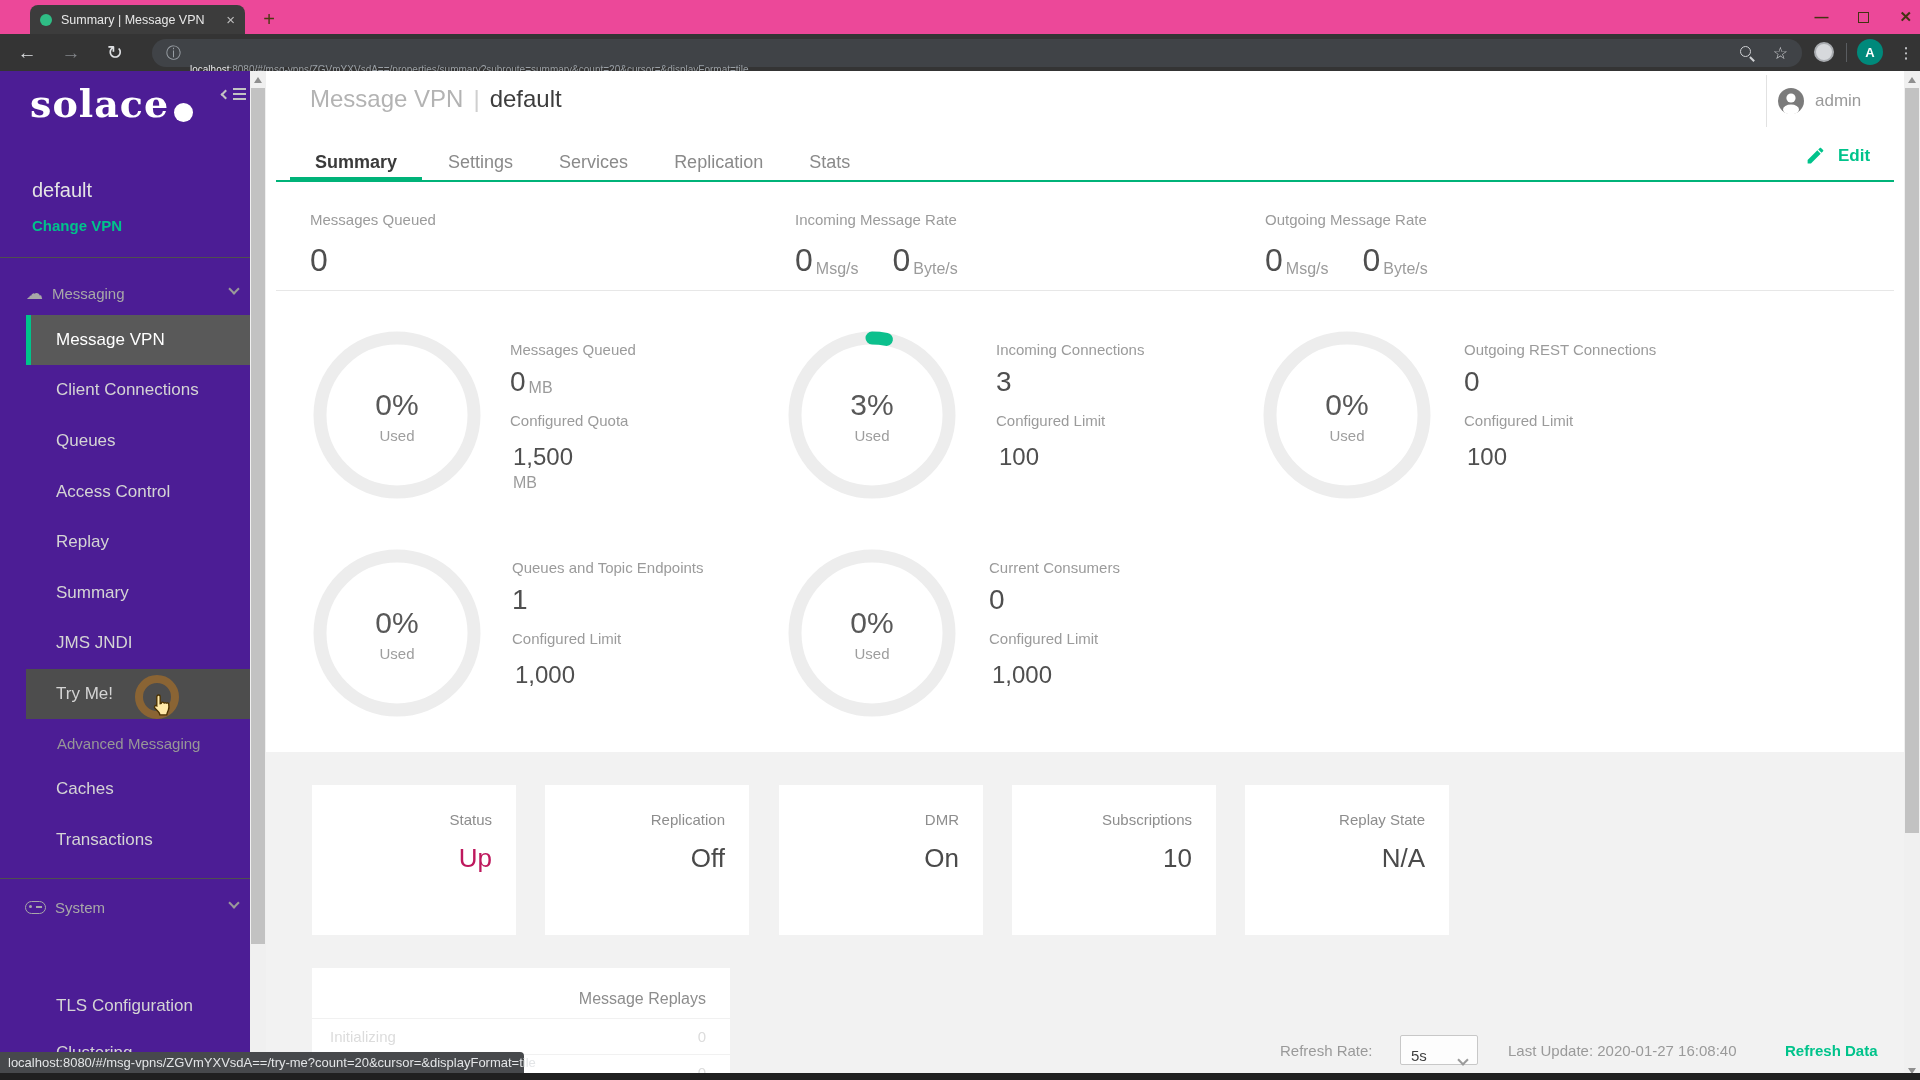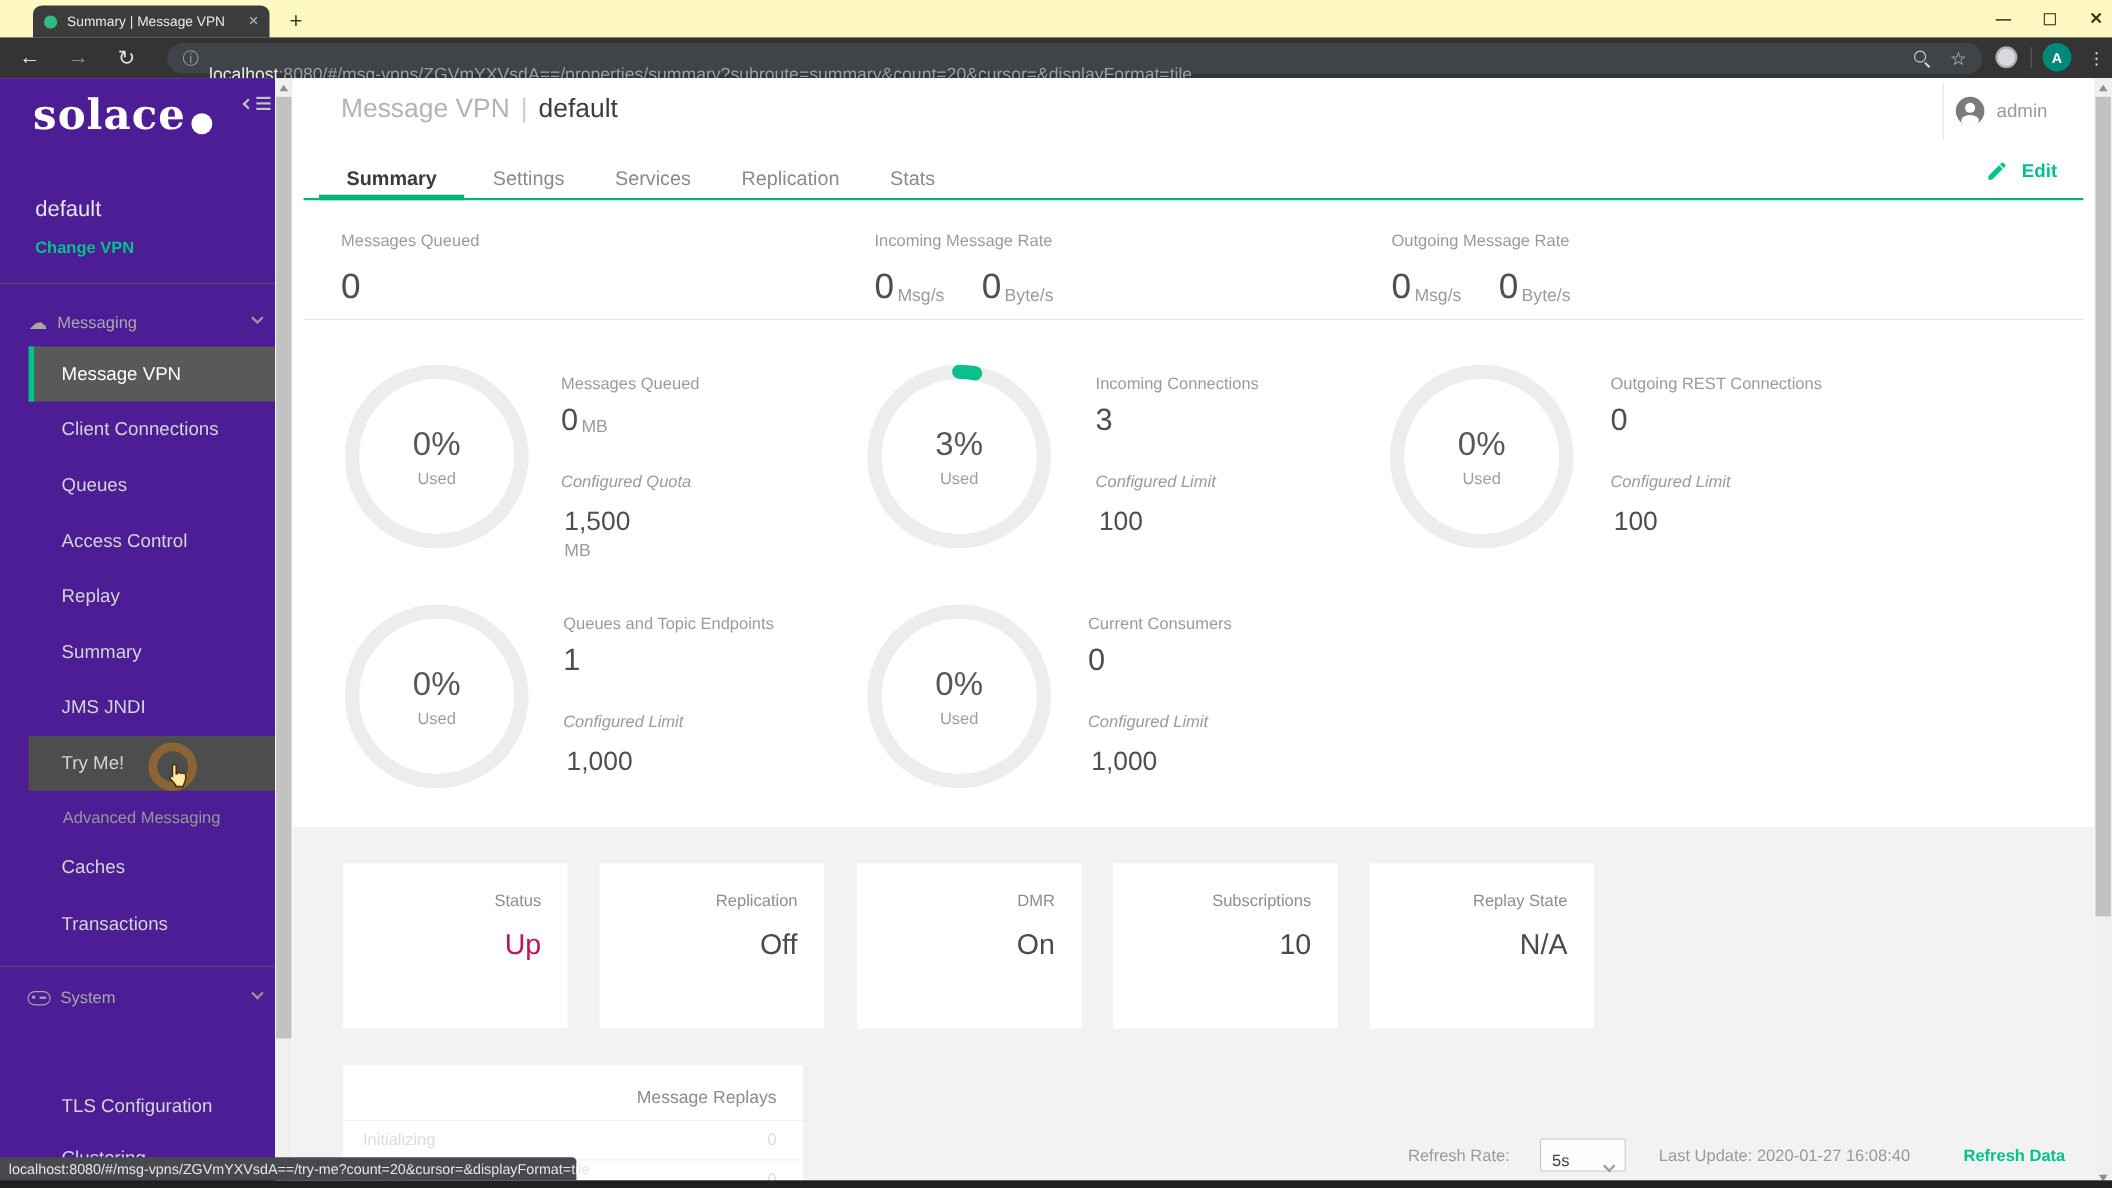--- a/index.html
+++ b/index.html
@@ -1,39 +1,39 @@
 <!DOCTYPE html>
 <html><head>
 <meta charset="utf-8">
 <style>
   * { margin:0; padding:0; box-sizing:border-box; }
   html,body { width:1920px; height:1080px; overflow:hidden; }
   body { font-family:"Liberation Sans", sans-serif; background:#fff; position:relative; }
 
   
-  .tabstrip { position:absolute; left:0; top:0; width:1920px; height:34px; background:#fef9c3; }
+  .tabstrip { position:absolute; left:0; top:0; width:1920px; height:34px; background:#ec4899; }
   .browser-tab { position:absolute; left:30px; top:5px; width:215px; height:29px; background:#3c3c3c;
     border-radius:8px 8px 0 0; display:flex; align-items:center; padding:0 10px; }
   .favicon-dot { width:12px; height:12px; border-radius:50%; background:#2fbd85; flex:0 0 auto; }
   .tab-title { color:#e8e8e8; font-size:12.5px; margin-left:9px; white-space:nowrap; overflow:hidden; flex:1; }
   .tab-close { color:#bdbdbd; font-size:15px; margin-left:6px; line-height:1; }
   .newtab { position:absolute; left:256px; top:6px; width:26px; height:26px; color:#4a3a10; font-size:20px;
     display:flex; align-items:center; justify-content:center; }
   .wincontrols { position:absolute; right:8px; top:0; height:34px; display:flex; align-items:center; gap:30px; color:#433311; }
   .win-min { font-size:14px; font-weight:700; }
   .win-max { width:11px; height:11px; border:1.8px solid #433311; }
   .win-close { font-size:15px; font-weight:700; }
 
   .toolbar { position:absolute; left:0; top:34px; width:1920px; height:37px; background:#343434; }
   .nav-ico { position:absolute; top:0; height:37px; display:flex; align-items:center; justify-content:center;
     font-size:19px; color:#dfe1e4; width:30px; }
   .omnibox { position:absolute; left:152px; top:5px; width:1650px; height:28px; background:#404347;
     border-radius:14px; display:flex; align-items:center; padding:0 14px; }
   .info-ico { color:#9aa0a6; font-size:15px; margin-right:9px; }
-  .url { font-size:16px; white-space:nowrap; overflow:hidden; flex:1;margin-top:32px; }
+  .url { font-size:10px; white-space:nowrap; overflow:hidden; flex:1;margin-top:32px; }
   .url .host { color:#e8eaed; }
   .url .rest { color:#9aa0a6; }
   .mag { position:relative; width:16px; height:16px; margin-right:18px; }
   .mag::before { content:""; position:absolute; left:1px; top:1px; width:9px; height:9px; border:1.8px solid #cfd1d4; border-radius:50%; }
   .mag::after { content:""; position:absolute; left:11px; top:11px; width:6px; height:1.8px; background:#cfd1d4; transform:rotate(45deg); transform-origin:left center; }
   .star-ico { color:#cfd1d4; font-size:17px; }
   .ext-circle { position:absolute; left:1814px; top:8px; width:20px; height:20px; border-radius:50%;
     background:#d7d9dc; border:2px solid #a9acb0; }
   .tb-sep { position:absolute; left:1846px; top:9px; width:1px; height:19px; background:#5a5d61; }
   .avatar { position:absolute; left:1857px; top:5px; width:26px; height:26px; border-radius:50%; background:#00897b;
@@ -106,21 +106,21 @@
   .gauge { position:absolute; width:170px; height:170px; }
   .ring-bg { fill:none; stroke:#ededed; stroke-width:13; }
   .ring-val { fill:none; stroke:#0cc08d; stroke-width:13; stroke-linecap:round;
     transform:rotate(-90deg); transform-origin:center; }
   .pct { position:absolute; left:0; top:58px; width:100%; text-align:center; font-size:30px; color:#585858; }
   .used { position:absolute; left:0; top:97px; width:100%; text-align:center; font-size:15px; color:#9e9e9e; }
   .gtext { position:absolute; width:260px; }
   .glabel { font-size:15px; color:#9b9b9b; }
   .gvalue { font-size:28px; color:#4f4f4f; margin-top:8px; display:flex; align-items:baseline; }
   .gvalue .unit { top:2px; }
-  .glabel2 { font-size:15px; color:#9b9b9b; margin-top:32px;font-style:italic; }
+  .glabel2 { font-size:15px; color:#9b9b9b; margin-top:14px; }
   .gvalue2 { font-size:24px; color:#4f4f4f; margin-top:14px; display:flex; align-items:baseline;flex-direction:column; }
 
   .gray-section { position:absolute; left:0; top:681px; width:1638px; height:328px; background:#f2f2f2; }
   .scard { position:absolute; top:714px; width:204px; height:150px; background:#fff; text-align:right; }
   .scard .clabel { position:absolute; right:24px; top:26px; font-size:15px; color:#8d8d8d; }
   .scard .cvalue { position:absolute; right:24px; top:58px; font-size:26px; color:#4a4a4a; }
   .scard .cvalue.up { color:#be185d; }
 
   .replays-card { position:absolute; left:46px; top:897px; width:418px; height:112px; background:#fff; overflow:hidden; }
   .replays-title { position:absolute; right:24px; top:22px; font-size:16px; color:#8d8d8d; }

